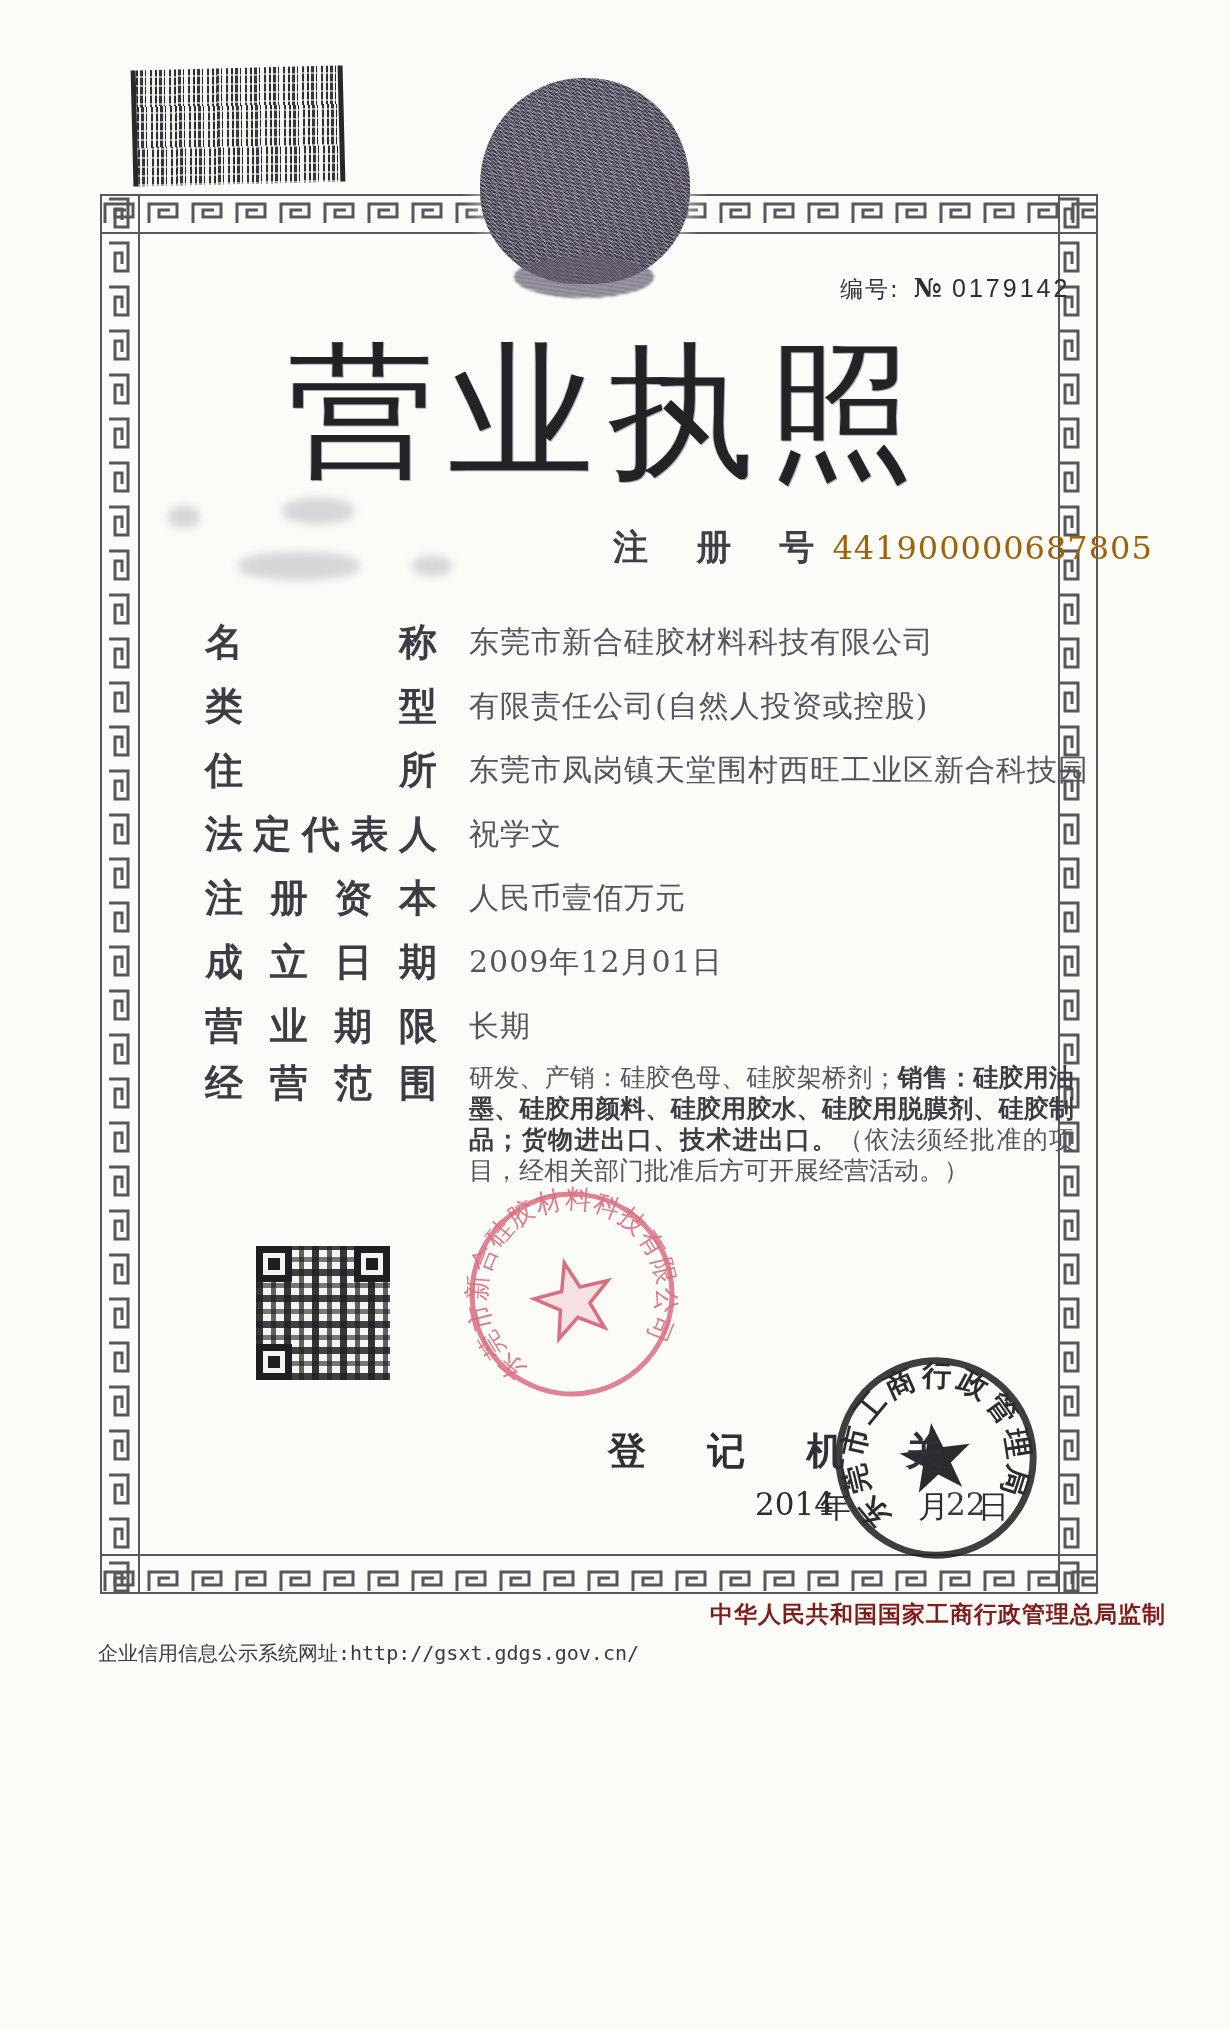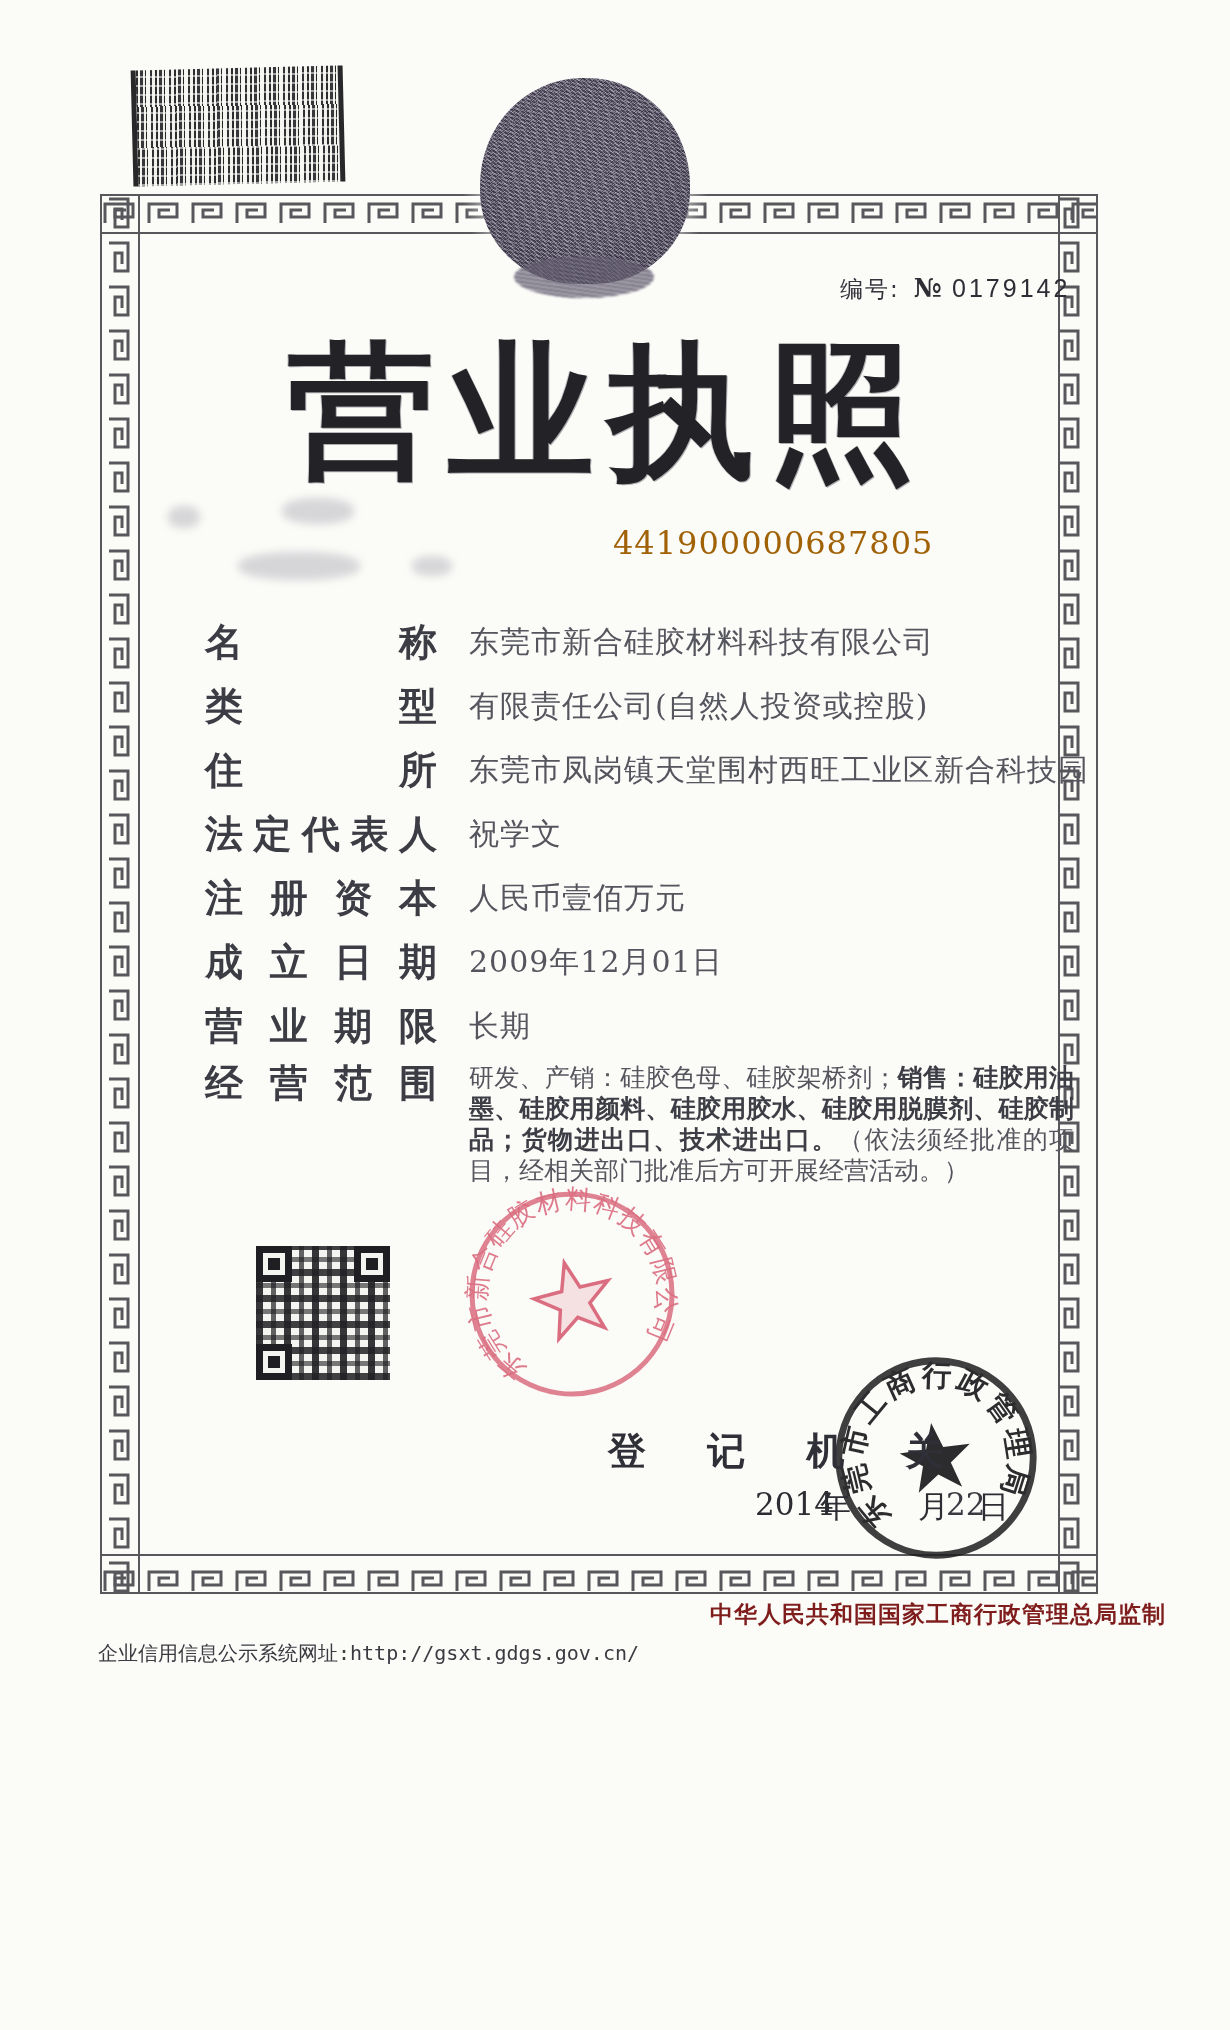--- a/index.html
+++ b/index.html
@@ -33,21 +33,21 @@
   
   .frame{left:100px;top:194px;}
 
   
   .serial{left:840px;top:249px;display:flex;align-items:baseline;color:#2d2d35;margin-top:24px;}
   .serial .lab{font-size:23px;letter-spacing:2px;color:#33333b;}
   .serial .sym{font-family:"DejaVu Serif",serif;font-weight:700;font-size:26px;margin:0 10px 0 14px;}
   .serial .num{font-family:Liberation Sans, sans-serif;font-size:25px;letter-spacing:3px;}
 
   
-  .title{left:288px;top:336px;font-size:146px;line-height:150px;font-weight:700;
+  .title{left:288px;top:336px;font-size:146px;line-height:150px;font-weight:400;
     letter-spacing:14px;color:#232327;font-family:"DejaVu Sans",sans-serif;
     text-shadow:1px 1px 0 rgba(80,80,92,.45), -1px 0 0 rgba(80,80,92,.3);}
 
   
   .regno{left:613px;top:524px;display:flex;align-items:baseline;font-family:"DejaVu Serif",serif;}
   .regno .lab{font-size:35px;letter-spacing:18px;color:#3f3f48;font-weight:600;}
   .regno .num{font-size:32px;letter-spacing:1px;color:#a16207;}
 
   
   .smudge{background:rgba(118,118,136,.28);filter:blur(4px);border-radius:45%;}
@@ -127,20 +127,21 @@
 
 <div class="abs serial">
   <span class="lab">编号:</span>
   <span class="sym">№</span>
   <span class="num">0179142</span>
 </div>
 
 <div class="abs title">营业执照</div>
 
 <div class="abs regno">
+  <span class="lab">注 册 号</span>
   <span class="num">441900000687805</span>
 </div>
 
 <div class="abs fields" id="fields">
     <div class="row">
       <div class="flabel">
         <span>名</span>
         <span>称</span>
       </div>
       <div class="fvalue">东莞市新合硅胶材料科技有限公司</div>

